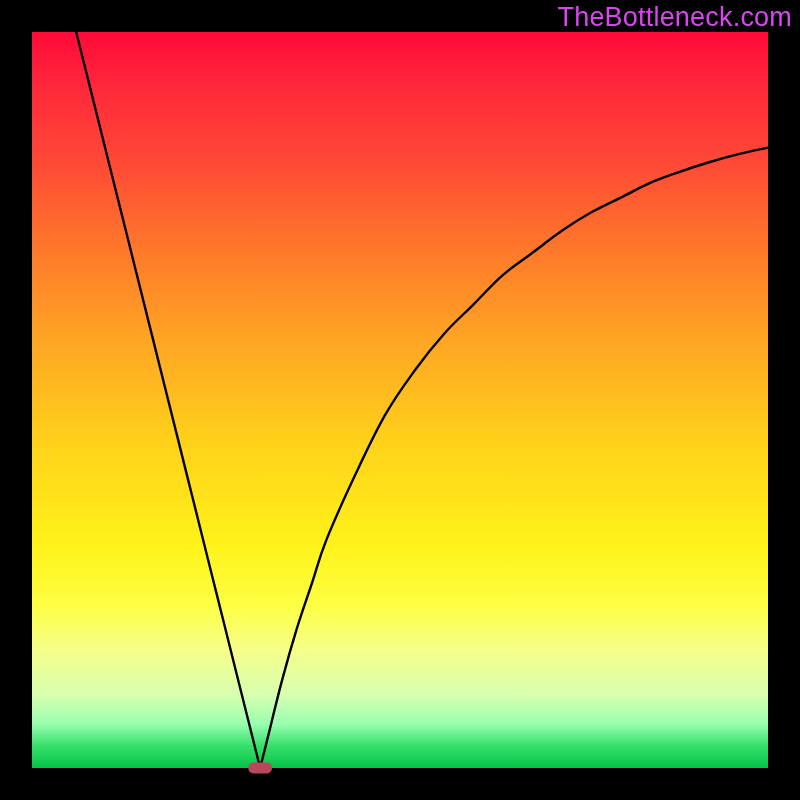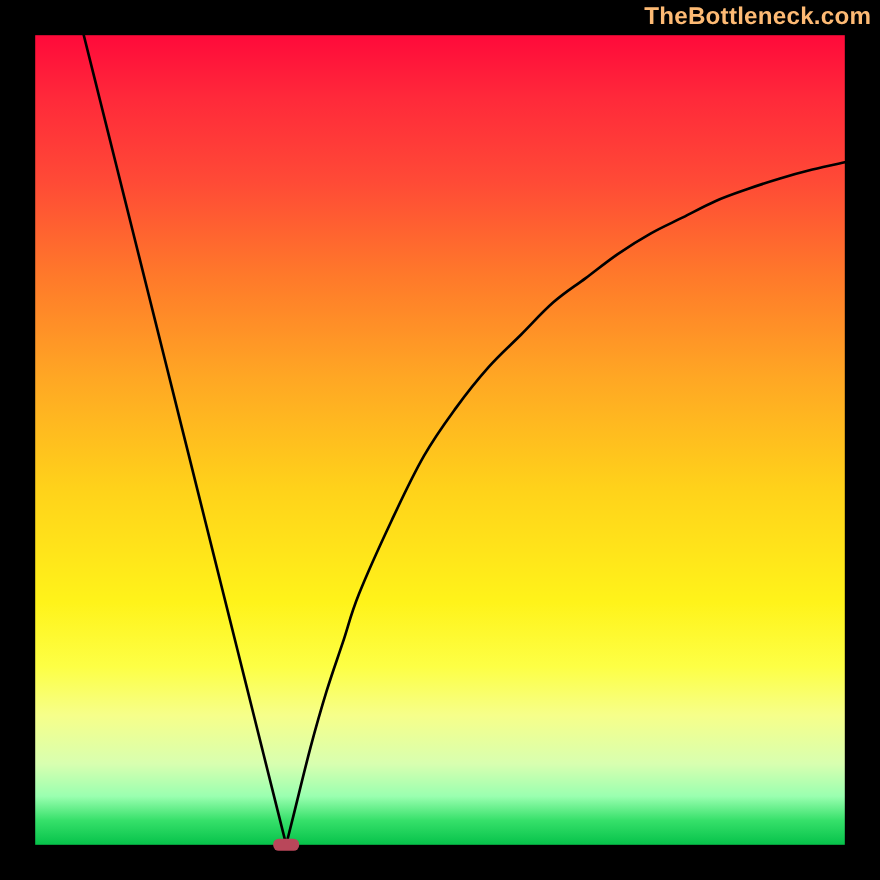--- a/index.html
+++ b/index.html
@@ -46,23 +46,23 @@
     left: 32px;
     top: 32px;
     width: 736px;
     height: 736px;
     overflow: visible;
   }
   .watermark {
     position: absolute;
     top: 2px;
     right: 8px;
-    color: #fdba74;
-    font-size: 22px;
-    font-weight: 700;
+    color: #d946ef;
+    font-size: 27px;
+    font-weight: 400;
     letter-spacing: 0.2px;
   }
 </style>
 </head>
 <body>
 
 <div class="frame">
   <div class="plot-area"></div>
 
   <svg class="curve" viewBox="0 0 736 736">

